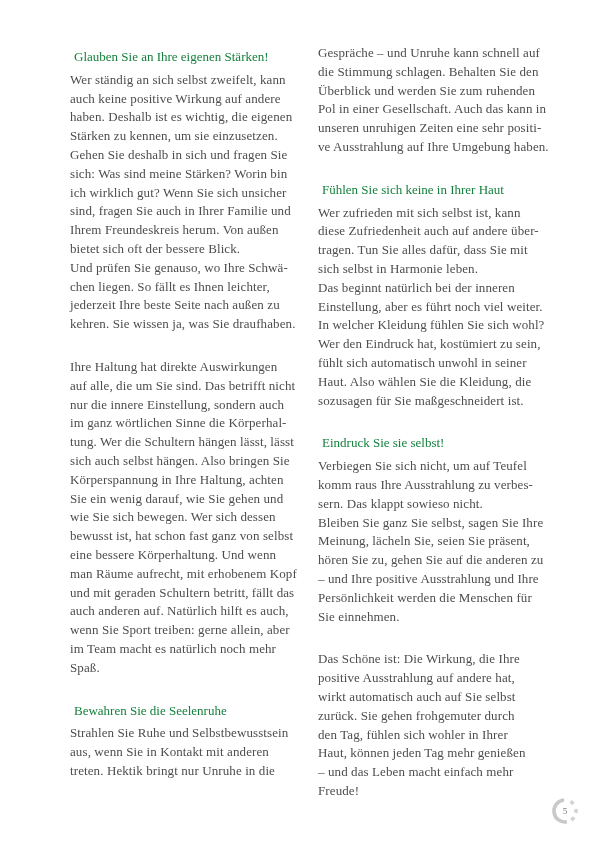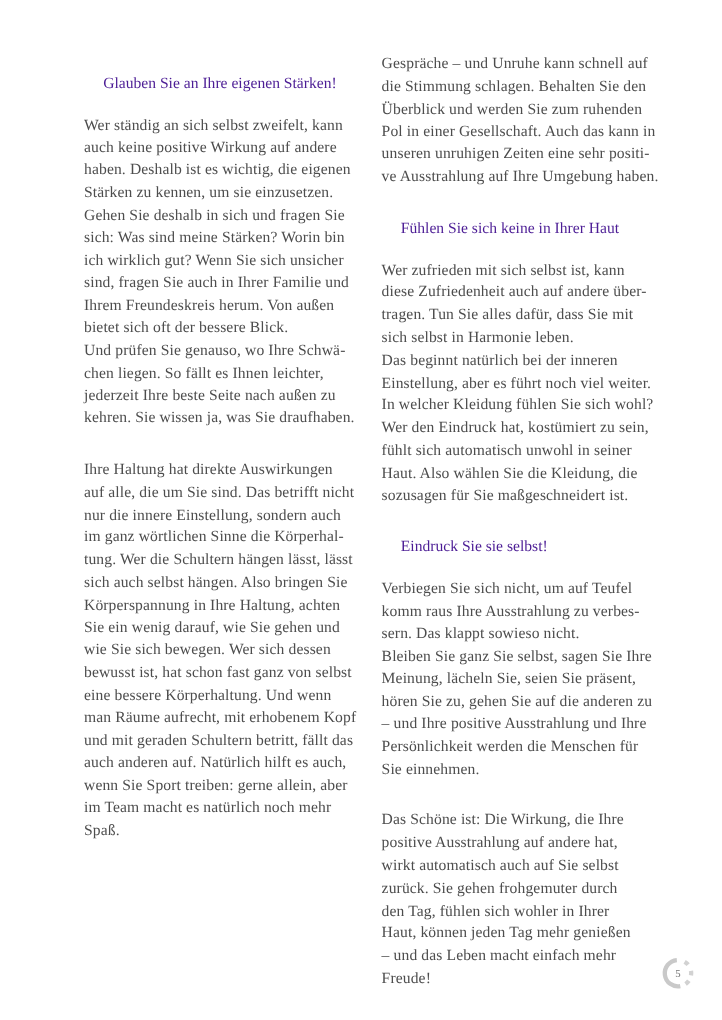--- a/index.html
+++ b/index.html
@@ -18,24 +18,24 @@
     font-size: 13px;
     line-height: 18.8px;
     color: #4d4d4d;
   }
   .col-left  { left: 70px; }
   .col-right { left: 318px; }
   .block { margin-top: 24px; }
   .block:first-child { margin-top: 0; }
   .block.para-gap { }
   .heading {
-    margin: 16px;
+    margin: 4px;
     font-size: 13px;
     font-weight: normal;
-    color: #4c1d95;
+    color: #15803d;
   }
   .body {
     white-space: pre;
     letter-spacing: 0.1px;
   }
   .page-mark {
     position: absolute;
     left: 548px;
     top: 794px;
     width: 34px;
@@ -88,20 +88,26 @@
 wie Sie sich bewegen. Wer sich dessen
 bewusst ist, hat schon fast ganz von selbst
 eine bessere Körperhaltung. Und wenn
 man Räume aufrecht, mit erhobenem Kopf
 und mit geraden Schultern betritt, fällt das
 auch anderen auf. Natürlich hilft es auch,
 wenn Sie Sport treiben: gerne allein, aber
 im Team macht es natürlich noch mehr
 Spaß.</div>
     </div>
+    <div class="block">
+      <h3 class="heading">Bewahren Sie die Seelenruhe</h3>
+      <div class="body">Strahlen Sie Ruhe und Selbstbewusstsein
+aus, wenn Sie in Kontakt mit anderen
+treten. Hektik bringt nur Unruhe in die</div>
+    </div>
   </div>
 
   <div class="col col-right">
     <div class="block">
       <div class="body">Gespräche – und Unruhe kann schnell auf
 die Stimmung schlagen. Behalten Sie den
 Überblick und werden Sie zum ruhenden
 Pol in einer Gesellschaft. Auch das kann in
 unseren unruhigen Zeiten eine sehr positi-
 ve Ausstrahlung auf Ihre Umgebung haben.</div>

